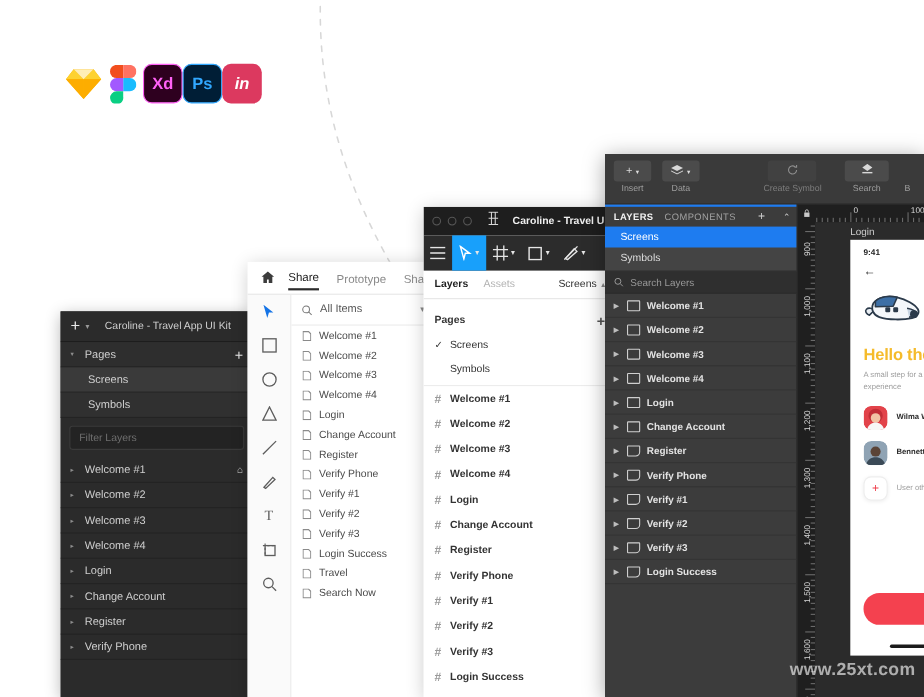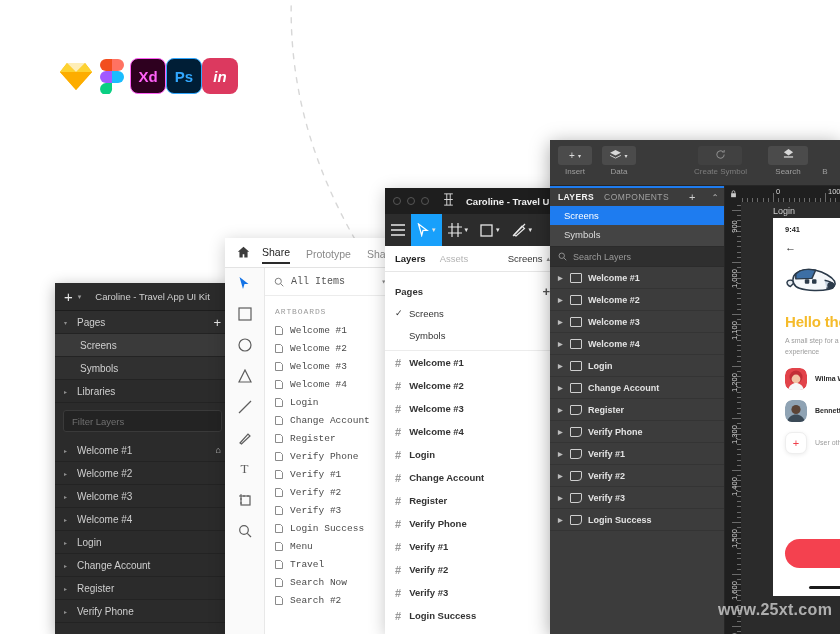--- a/index.html
+++ b/index.html
@@ -55,21 +55,21 @@
   }
   .xd-top { height: 30px; display: flex; align-items: flex-end; border-bottom: 1px solid #e3e3e3; background: #fff; }
   .xd-home { width: 40px; display: flex; align-items: center; justify-content: center; height: 30px; }
   .xd-tabs { display: flex; gap: 16px; align-items: flex-end; height: 30px; padding-bottom: 3px; }
   .xd-tab { font-size: 10.5px; color: #8a8a8a; padding-bottom: 4px; }
   .xd-tab.act { color: #222; border-bottom: 2px solid #2b2b2b; }
   .xd-body { display: flex; height: 366px; }
   .xd-tools { width: 40px; background: #fafafa; border-right: 1px solid #e8e8e8; padding-top: 6px;
               display: flex; flex-direction: column; align-items: center; gap: 13px; }
   .xd-tool { width: 18px; height: 18px; display: flex; align-items: center; justify-content: center; color: #5d5d5d; }
-  .xd-list { flex: 1; background: #fff; font-family: Liberation Mono, monospace; }
+  .xd-list { flex: 1; background: #fff; }
   .xd-search { height: 28px; display: flex; align-items: center; gap: 7px; padding: 0 9px;
                border-bottom: 1px solid #ececec; color: #555; font-size: 10px; }
   .xd-search .grow { flex: 1; }
   .xd-sect { padding: 11px 10px 5px; font-size: 8px; letter-spacing: .9px; color: #9b9b9b; }
   .xd-item { height: 18px; display: flex; align-items: center; gap: 7px; padding: 0 10px; font-size: 9.5px; color: #4a4a4a; }
 
   
   .p-figma {
     position: absolute; left: 385px; top: 188px; width: 175px; height: 446px;
     background: #ffffff; box-shadow: 0 3px 16px rgba(0,0,0,.22); overflow: hidden;
@@ -203,24 +203,20 @@
       <span class="tri">▾</span>
       <span class="grow">Pages</span>
       <span class="sk-plus" style="font-size:13px">+</span>
     </div>
     <div class="sk-row indent sel">
       <span>Screens</span>
     </div>
     <div class="sk-row indent">
       <span>Symbols</span>
     </div>
-    <div class="sk-row">
-      <span class="tri">▸</span>
-      <span>Libraries</span>
-    </div>
 
     <div class="sk-filter">
       <span>Filter Layers</span>
     </div>
 
     <div>
       <div class="sk-row">
         <span class="tri">▸</span>
         <span class="grow">Welcome #1</span>
         <span class="sk-home">⌂</span>
@@ -321,21 +317,20 @@
 
       <div class="xd-list">
         <div class="xd-search">
           <svg width="10" height="10" viewBox="0 0 14 14">
               <circle cx="6" cy="6" r="4.3" fill="none" stroke="#777" stroke-width="1.3"></circle>
               <line x1="9.3" y1="9.3" x2="13" y2="13" stroke="#777" stroke-width="1.3"></line>
             </svg>
           <span class="grow">All Items</span>
           <span style="font-size:8px;color:#888">▾</span>
         </div>
-        <div class="xd-sect">ARTBOARDS</div>
 
         <div class="xd-item">
             <svg width="8" height="9" viewBox="0 0 8 9">
               <path d="M.5.5h5l2 2v6h-7z" fill="none" stroke="#8a8a8a"></path>
             </svg>
             <span>Welcome #1</span>
           </div>
         <div class="xd-item">
             <svg width="8" height="9" viewBox="0 0 8 9">
               <path d="M.5.5h5l2 2v6h-7z" fill="none" stroke="#8a8a8a"></path>
@@ -399,39 +394,27 @@
         <div class="xd-item">
             <svg width="8" height="9" viewBox="0 0 8 9">
               <path d="M.5.5h5l2 2v6h-7z" fill="none" stroke="#8a8a8a"></path>
             </svg>
             <span>Login Success</span>
           </div>
         <div class="xd-item">
             <svg width="8" height="9" viewBox="0 0 8 9">
               <path d="M.5.5h5l2 2v6h-7z" fill="none" stroke="#8a8a8a"></path>
             </svg>
-            <span>Menu</span>
-          </div>
-        <div class="xd-item">
-            <svg width="8" height="9" viewBox="0 0 8 9">
-              <path d="M.5.5h5l2 2v6h-7z" fill="none" stroke="#8a8a8a"></path>
-            </svg>
             <span>Travel</span>
           </div>
         <div class="xd-item">
             <svg width="8" height="9" viewBox="0 0 8 9">
               <path d="M.5.5h5l2 2v6h-7z" fill="none" stroke="#8a8a8a"></path>
             </svg>
             <span>Search Now</span>
-          </div>
-        <div class="xd-item">
-            <svg width="8" height="9" viewBox="0 0 8 9">
-              <path d="M.5.5h5l2 2v6h-7z" fill="none" stroke="#8a8a8a"></path>
-            </svg>
-            <span>Search #2</span>
           </div>
       </div>
     </div>
   </div>
 
   <div class="p-figma">
     <div class="fg-titlebar">
       <div class="fg-dots">
         <span class="fg-dot"></span>
         <span class="fg-dot"></span>

